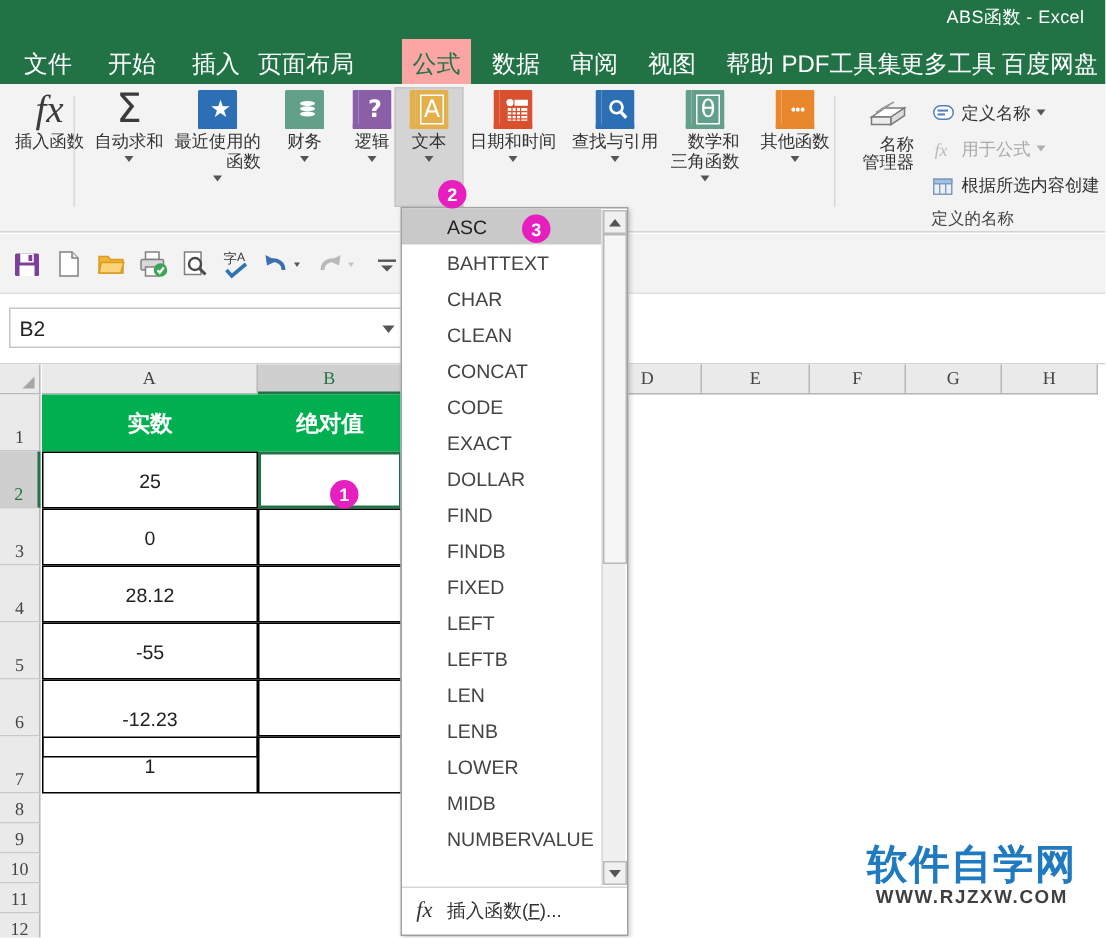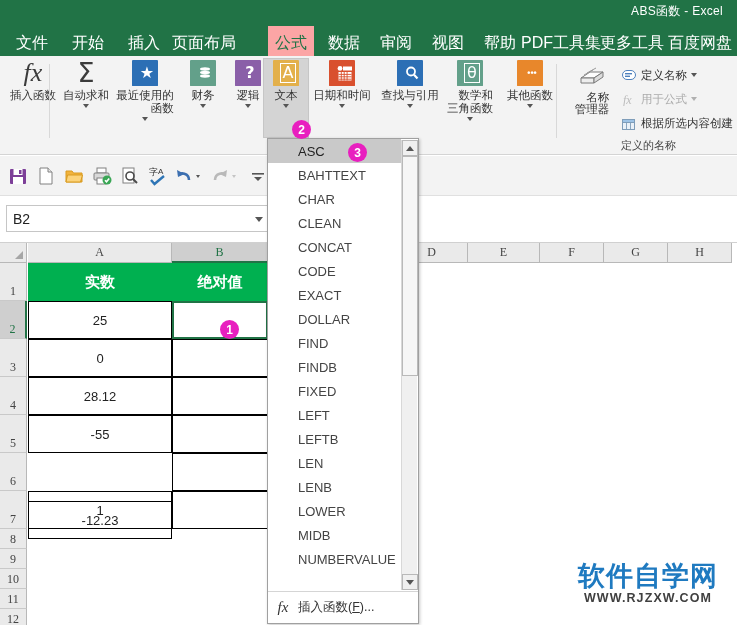--- a/index.html
+++ b/index.html
@@ -513,21 +513,21 @@
         <div class="cell hdr" style="left: 28px; top: 20px; width: 144px; height: 38px;">实数</div>
         <div class="cell hdr" style="left: 172px; top: 20px; width: 96px; height: 38px;">绝对值</div>
         <div class="cell bordered" style="left: 28px; top: 58px; width: 144px; height: 38px;">25</div>
         <div class="cell selcell" style="left: 172px; top: 58px; width: 96px; height: 38px;"></div>
         <div class="cell bordered" style="left: 28px; top: 96px; width: 144px; height: 38px;">0</div>
         <div class="cell bordered" style="left: 172px; top: 96px; width: 96px; height: 38px;"></div>
         <div class="cell bordered" style="left: 28px; top: 134px; width: 144px; height: 38px;">28.12</div>
         <div class="cell bordered" style="left: 172px; top: 134px; width: 96px; height: 38px;"></div>
         <div class="cell bordered" style="left: 28px; top: 172px; width: 144px; height: 38px;">-55</div>
         <div class="cell bordered" style="left: 172px; top: 172px; width: 96px; height: 38px;"></div>
-        <div class="cell bordered" style="left: 28px; top: 210px; width: 144px; height: 38px; margin-top: 48px;">-12.23</div>
+        <div class="cell bordered" style="left: 28px; top: 210px; width: 144px; height: 52px;">-12.23</div>
         <div class="cell bordered" style="left: 172px; top: 210px; width: 96px; height: 38px;"></div>
         <div class="cell bordered" style="left: 28px; top: 248px; width: 144px; height: 38px;">1</div>
         <div class="cell bordered" style="left: 172px; top: 248px; width: 96px; height: 38px;"></div>
       </div>
 
     <div class="watermark">
       <div class="wm-main">软件自学网</div>
       <div class="wm-sub">WWW.RJZXW.COM</div>
     </div>
   </div>

